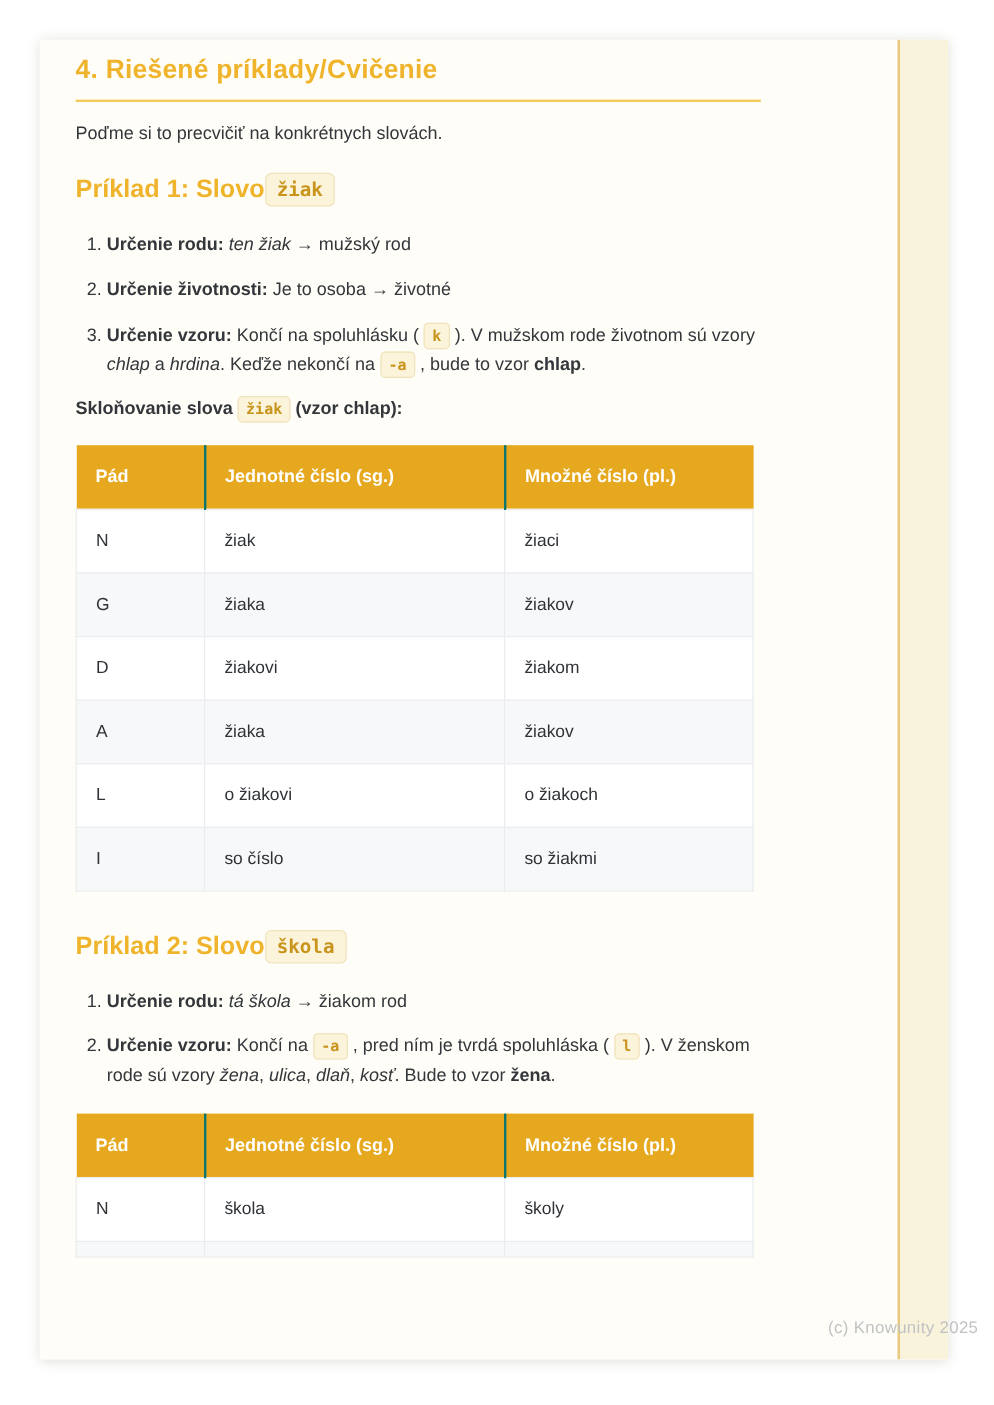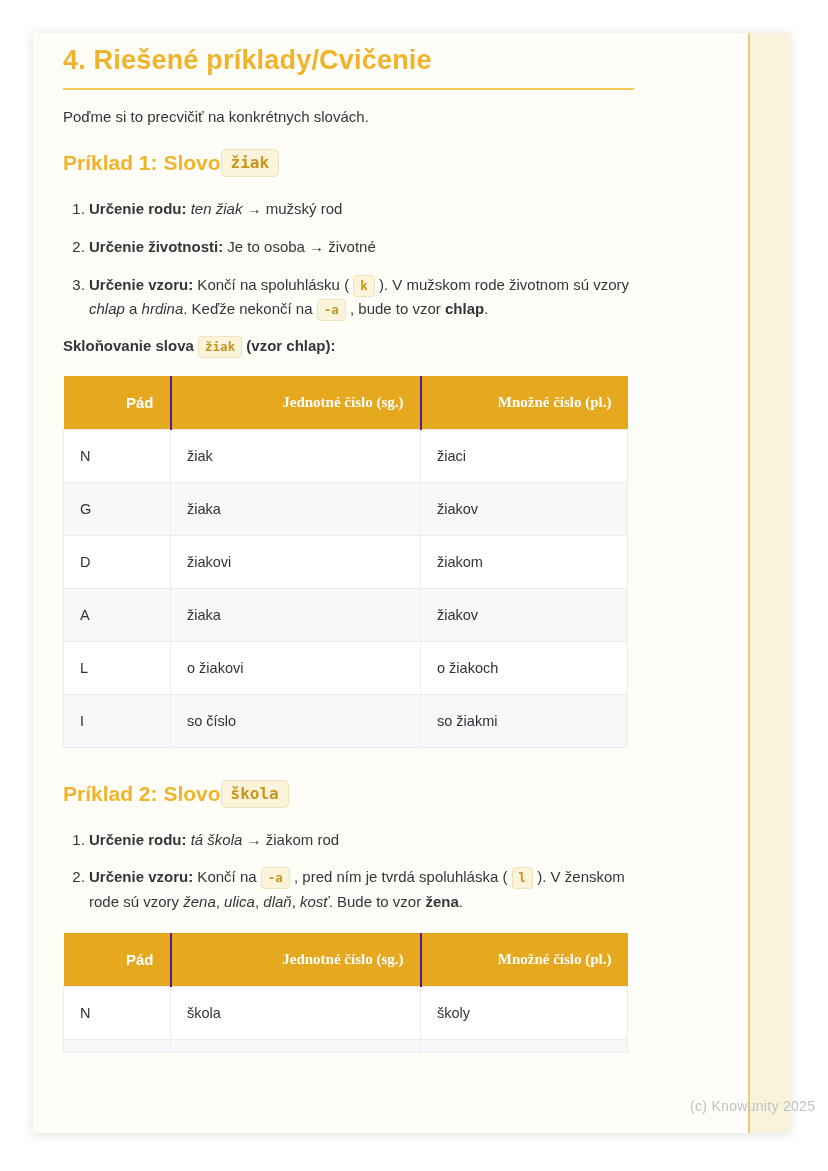--- a/index.html
+++ b/index.html
@@ -19,21 +19,21 @@
   }
   .strip {
     position:absolute; top:0; right:0; bottom:0;
     width:40px;
     background:var(--strip-bg, #FAF3DC);
     border-left:2px solid var(--strip-edge, #E9C97E);
   }
   .content { position:relative; margin:12px 0 0 30px; width:571px; }
 
   .page-title {
-    margin:0; font-size:27px; font-weight:700;
+    margin:0; font-size:22px; font-weight:700;
     color:var(--accent, #EFB42B); letter-spacing:.2px;
   }
   .title-rule { border:none; border-top:2px solid var(--rule, #F2CB5C); margin:12px 0 0; }
   .intro { font-size:15px; color:var(--body-text, #33373B); margin:18px 0 0; }
 
   .example-heading {
     margin:24px 0 0; font-size:21px; font-weight:700;
     color:var(--accent, #EFB42B);
     display:flex; align-items:center; 
   }
@@ -57,24 +57,24 @@
     border:1px solid var(--code-border, #F0E2BA);
     border-radius:4px; padding:2px 6px 3px;
     white-space:nowrap;
   }
   .decl-label { font-size:15px; font-weight:700; color:var(--body-text, #33373B); margin:10px 0 0; line-height:1.5; }
 
   table.decl { border-collapse:collapse; width:565px; margin:18px 0 0; }
   table.decl th {
     background:var(--table-header-bg, #E5A81E);
     color:var(--header-text, #fff);
-    font-size:15px; font-weight:700; text-align:right;
+    font-size:15px; font-weight:700; text-align:left;
     padding:18px 16px;
   }
-  table.decl th + th { border-left:2px solid #4c1d95;font-family:Liberation Serif, serif; }
+  table.decl th + th { border-left:2px solid #0f766e; }
   table.decl th:first-child { width:74px; }
   table.decl th:nth-child(2) { width:216px; }
   table.decl td {
     border:1px solid var(--cell-border, #EAECEF);
     font-size:14.5px; color:#2F3337;
     padding:18px 16px; background:#ffffff;
   }
   table.decl tbody tr:nth-child(even) td { background:var(--row-alt-bg, #F7F8FA); }
   table.decl tr.sliver td { padding:6px 16px; }
 

